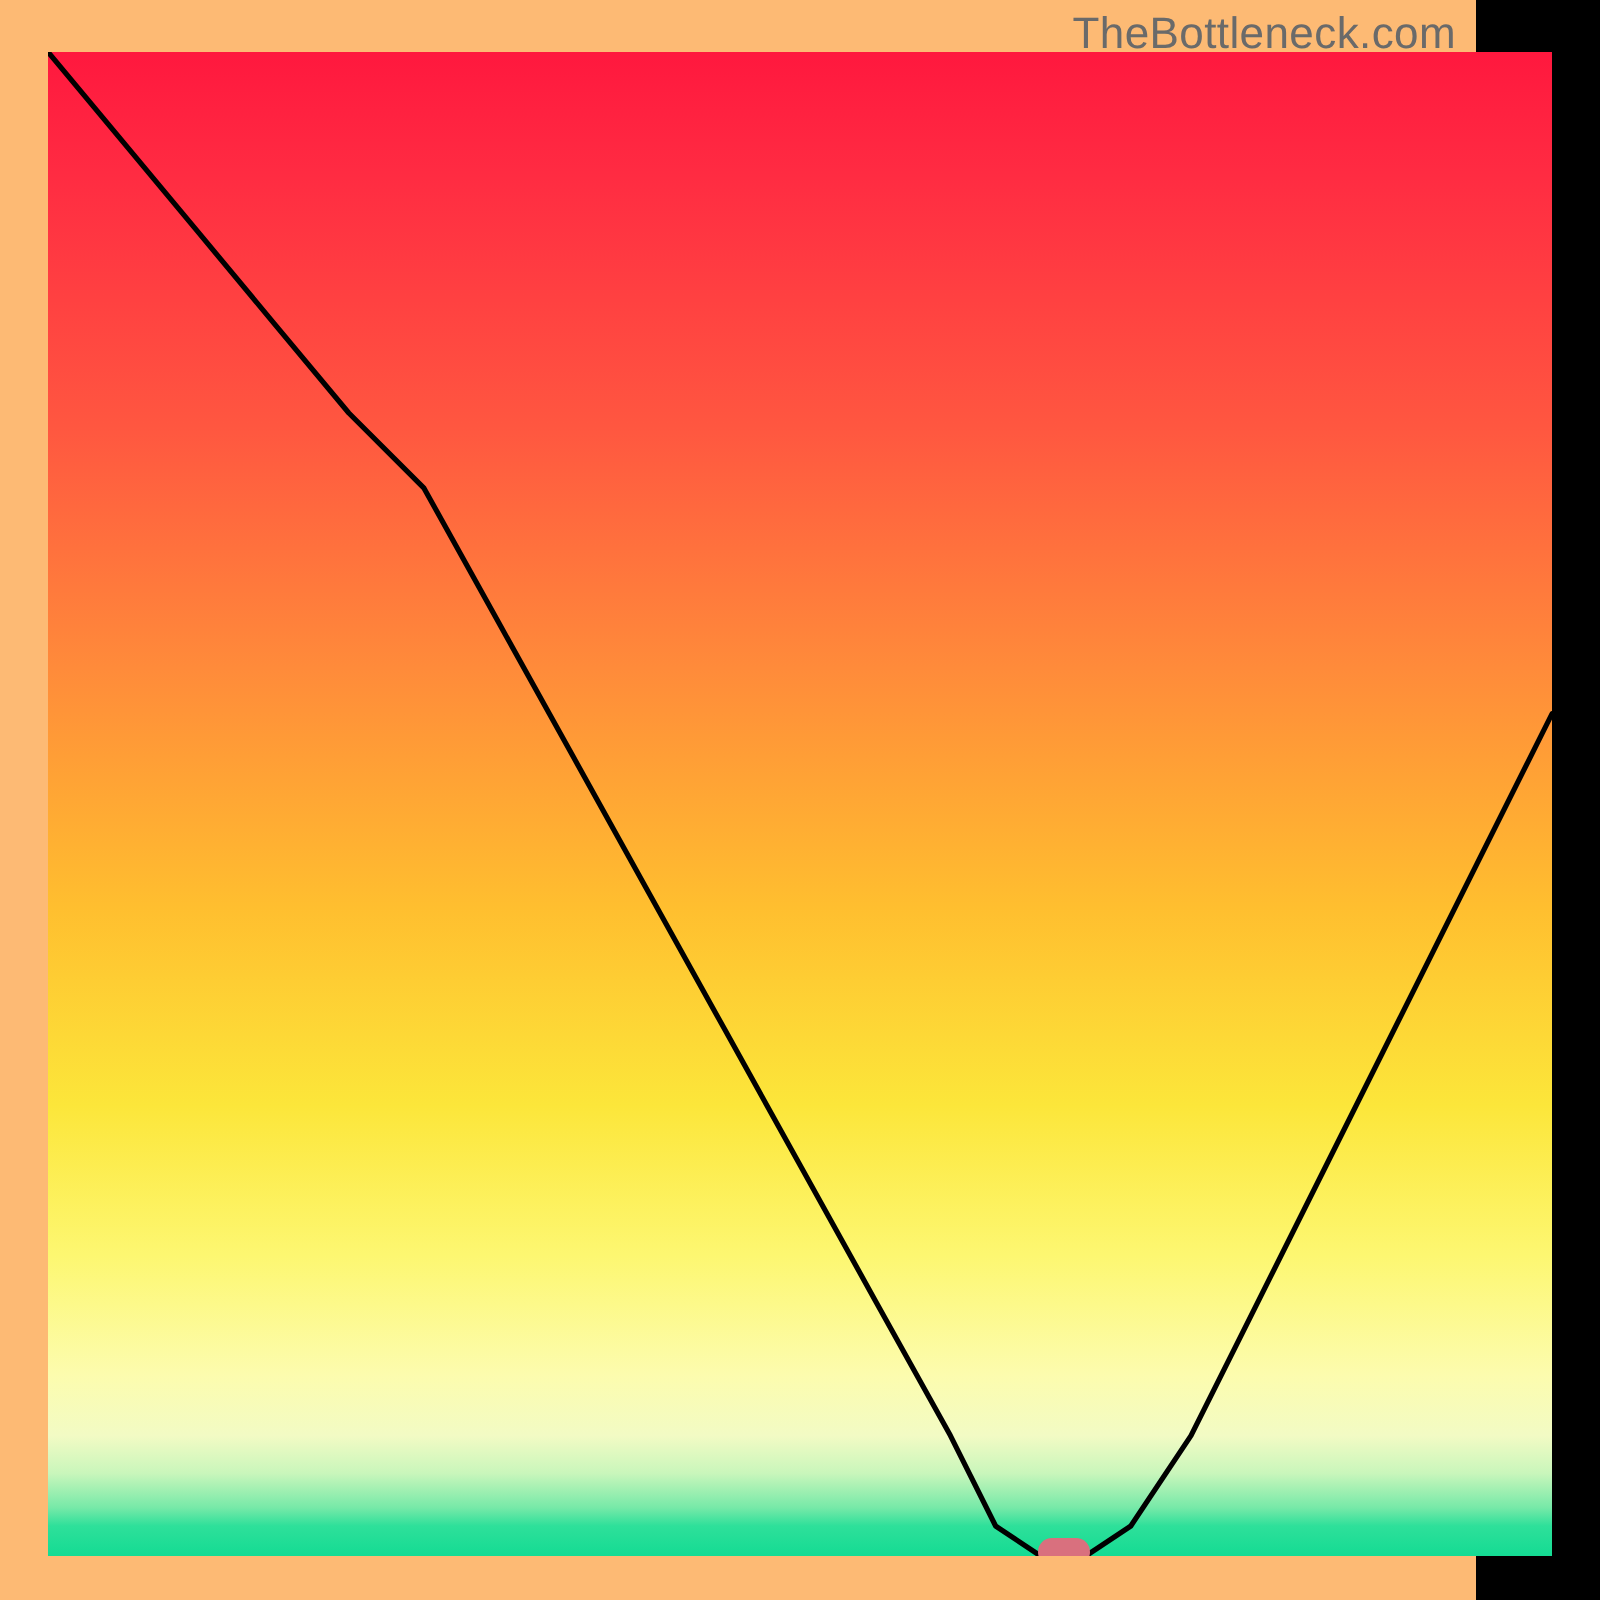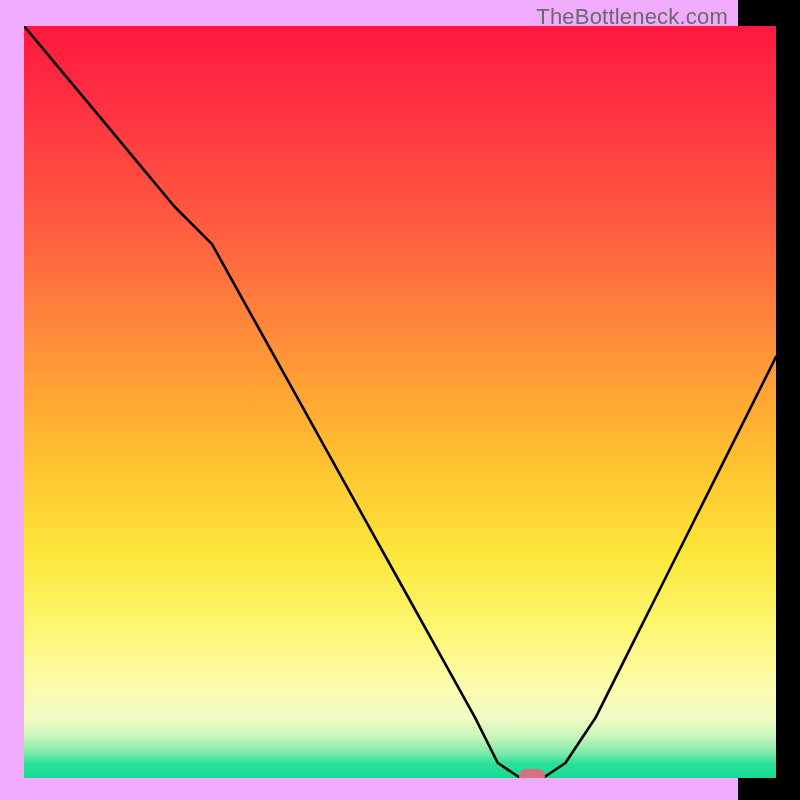--- a/index.html
+++ b/index.html
@@ -8,21 +8,21 @@
     width: 800px;
     height: 800px;
     background: #000;
     overflow: hidden;
     font-family: Arial, Helvetica, sans-serif;
   }
   .frame {
     position: relative;
     width: 738px;
     height: 800px;
-    background: #f0abfc;
+    background: #fdba74;
   }
   .watermark {
     position: absolute;
     top: 4px;
     right: 10px;
     color: #6a6a6a;
     font-size: 22px;
     font-weight: 500;
     letter-spacing: 0.2px;
     z-index: 20;

